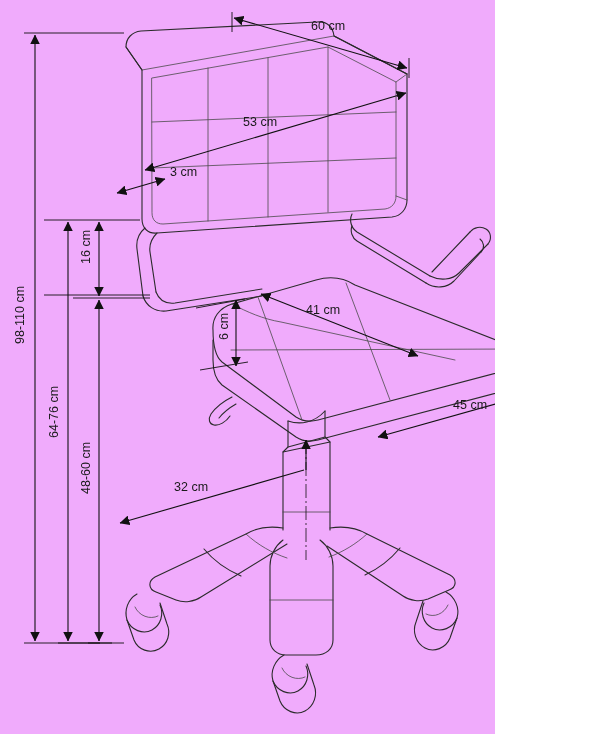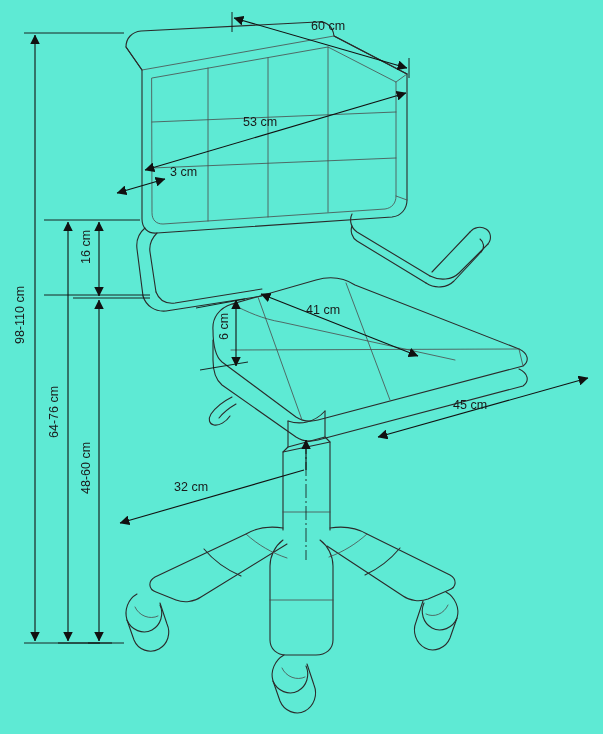--- a/index.html
+++ b/index.html
@@ -5,23 +5,23 @@
   html, body {
     margin: 0;
     padding: 0;
     background: #ffffff;
   }
   body {
     font-family: "Liberation Sans", sans-serif;
   }
   #stage {
     position: relative;
-    width: 603px;
+    width: 495px;
     height: 734px;
-    background: #5eead4;
+    background: #f0abfc;
     overflow: hidden;
   }
   #stage svg {
     position: absolute;
     left: 0;
     top: 0;
   }
   .dimtext {
     font-family: "Liberation Sans", sans-serif;
     font-size: 12.5px;

